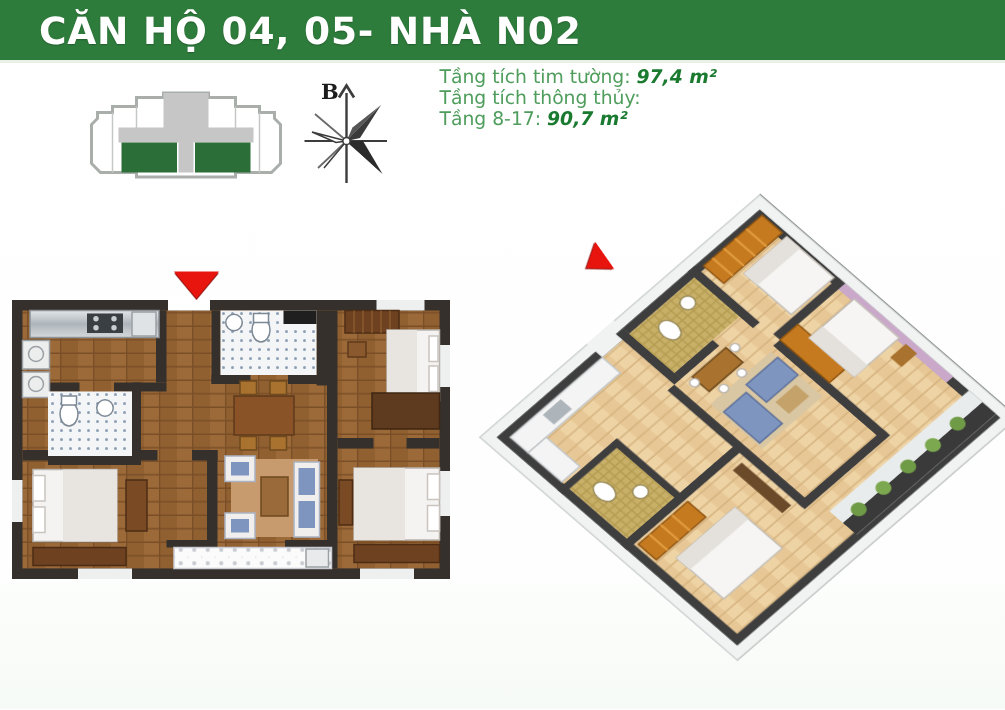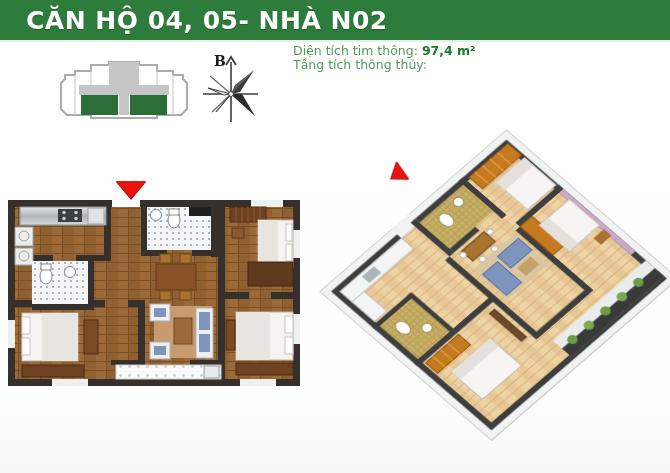--- a/index.html
+++ b/index.html
@@ -9,21 +9,21 @@
 
   
   .header{position:absolute;left:0;top:0;width:670px;height:40px;background:#2e7c3c;
           border-bottom:2px solid #e8f0e8;display:flex;align-items:center;}
   .header .title{color:#ffffff;font-weight:bold;font-size:25px;letter-spacing:.5px;padding-left:26px;
                  text-shadow:0 1px 1px rgba(0,0,0,.25);white-space:nowrap;}
 
   
   .info{position:absolute;left:293px;top:44px;color:#4f9d5c;font-size:12.5px;line-height:14px;}
   .info .row{white-space:nowrap;}
-  .info .val{font-weight:bold;color:#1a7a2f;margin-left:4px;}
+  .info .val{font-weight:bold;color:#1a7a2f;margin-left:4px;font-style:italic;}
 
   
   .locator{position:absolute;left:53px;top:57px;}
   .compass{position:absolute;left:200px;top:50px;}
 
   
   .plan2d{position:absolute;left:8px;top:200px;}
   .arrow2d{position:absolute;left:116px;top:181px;width:0;height:0;
            border-left:15px solid transparent;border-right:15px solid transparent;
            border-top:18px solid #e8140e;filter:drop-shadow(0 1px 0 #8c0b07);}
@@ -38,22 +38,23 @@
 </head>
 <body>
 
 <div class="stage">
 
   <div class="header">
     <div class="title">CĂN HỘ 04, 05- NHÀ N02</div>
   </div>
 
   <div class="info">
-    <div class="row"><span>Diện tích tim thông:</span><span class="val">97,4 m²</span></div>
+    <div class="row"><span>Tầng tích tim tường:</span><span class="val">97,4 m²</span></div>
     <div class="row"><span>Tầng tích thông thủy:</span></div>
+    <div class="row"><span>Tầng 8-17:</span><span class="val">90,7 m²</span></div>
   </div>
 
   <div class="locator">
     <svg width="142" height="66" viewBox="0 0 142 66">
 
       <path d="M12,22 L12,18 L22,18 L22,14 L38,14 L38,8 L56,8 L56,5 L86,5 L86,8 L104,8 L104,14 L120,14 L120,18 L130,18 L130,22 L134,26 L134,52 L128,58 L104,58 L104,61 L38,61 L38,58 L14,58 L8,52 L8,26 Z" fill="#ffffff" stroke="#a9aeab" stroke-width="2"></path>
 
       <path d="M22,18 L22,58 M38,14 L38,30 M104,14 L104,30 M120,18 L120,58" stroke="#c4c8c5" stroke-width="1" fill="none"></path>
 
       <rect x="56" y="5" width="30" height="27" fill="#c6c6c6"></rect>

